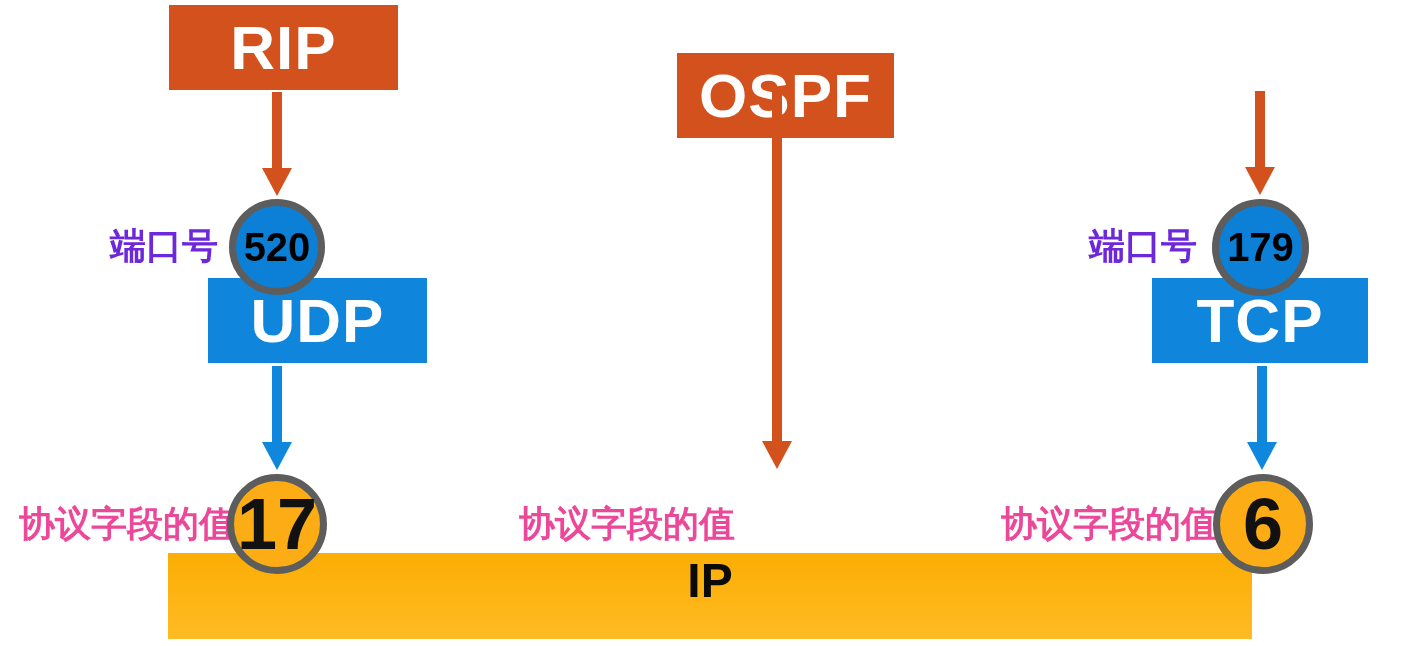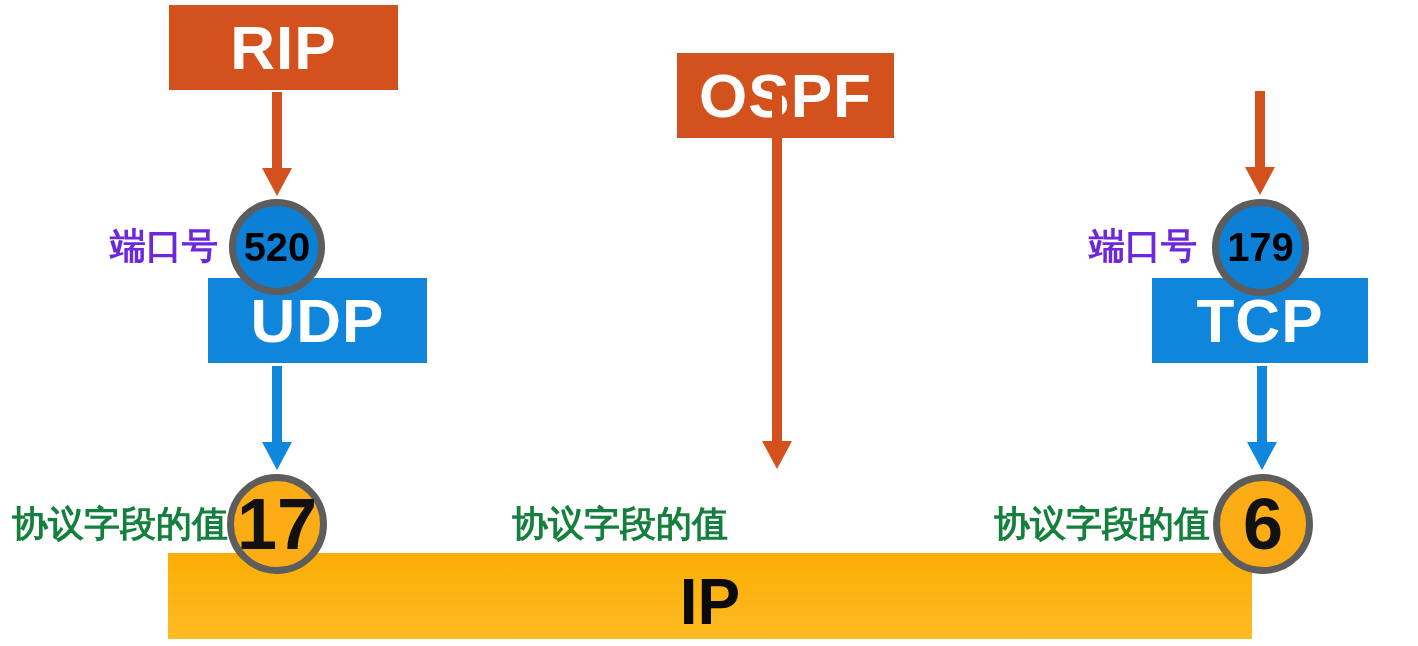--- a/index.html
+++ b/index.html
@@ -19,40 +19,40 @@
     border:7px solid #5d5d5d; display:flex; align-items:center; justify-content:center;
     font-weight:bold; z-index:5;
   }
   .circle.port  { background:#0c80d6; color:#000000; font-size:40px; }
   .circle.field { background:#fcac15; color:#111111; font-size:72px; }
   .cn-label {
     position:absolute; font-weight:bold; font-size:36px; white-space:nowrap; z-index:4;
     line-height:1.05;
   }
   .cn-label.blue   { color:#6d28d9; }
-  .cn-label.orange { color:#15803d; }
+  .cn-label.orange { color:#ec4899;margin-left:7px; }
   .arrow {
     position:absolute; width:30px; display:flex; flex-direction:column; align-items:center;
     z-index:3;
   }
   .arrow .shaft { width:10px; flex:1; }
   .arrow .head  {
     width:0; height:0;
     border-left:15px solid transparent; border-right:15px solid transparent;
     border-top-width:28px; border-top-style:solid;
   }
   .arrow.red  .shaft { background:#d3511c; }
   .arrow.red  .head  { border-top-color:#d3511c; }
   .arrow.blue .shaft { background:#0e87dd; }
   .arrow.blue .head  { border-top-color:#0e87dd; }
   .ip-bar {
     position:absolute; left:168px; top:553px; width:1084px; height:86px;
     background:linear-gradient(180deg,#fbad03,#ffbb24);
-    display:flex; align-items:flex-end; justify-content:center;
-    color:#0a0a0a; font-weight:bold; font-size:64px; z-index:1;
+    display:flex; align-items:flex-start; justify-content:center;
+    color:#0a0a0a; font-weight:bold; font-size:48px; z-index:1;
   }
 </style>
 </head>
 <body>
 
 <div class="stage">
 
   <div class="box routing" style="left:169px; top:5px; width:229px; height:85px;">RIP</div>
 
   <div class="arrow red" style="left:262px; top:92px; height:104px;">

